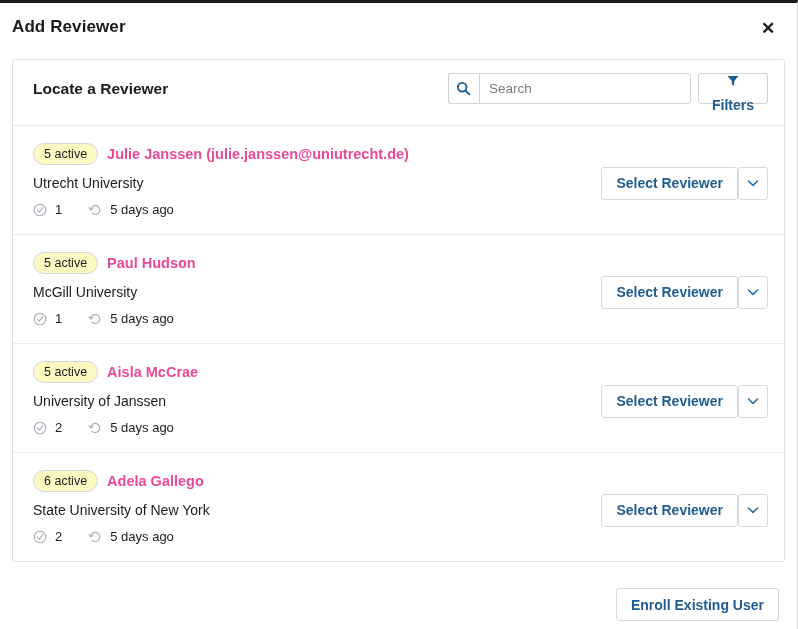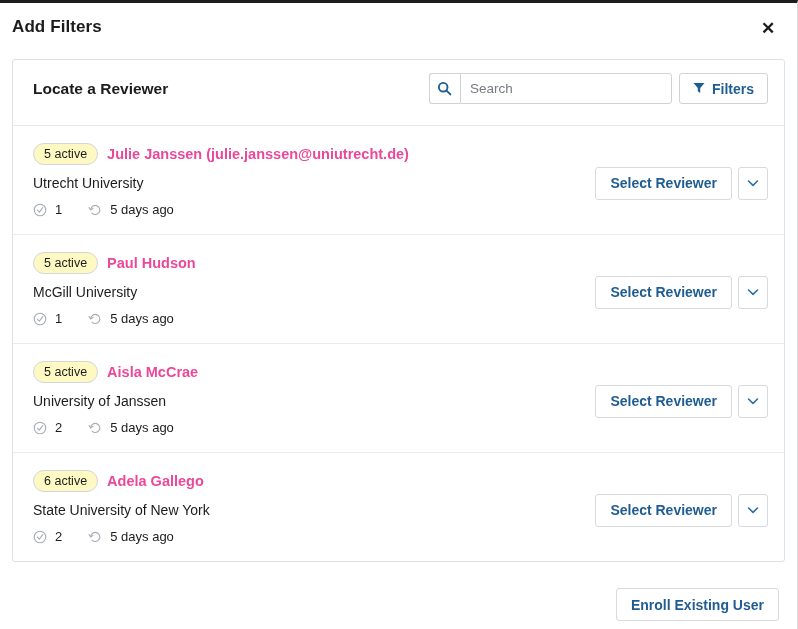--- a/index.html
+++ b/index.html
@@ -115,20 +115,21 @@
     gap: 7px;
     padding: 0 13px;
     border: 1px solid #cfd3d8;
     border-radius: 3px;
     background: #ffffff;
     color: #1f5c91;
     font-size: 14px;
     font-weight: bold;
     cursor: pointer;
     font-family: "Liberation Sans", sans-serif;
+    flex-direction: column;
   }
 
   
   .rows { padding: 0; }
   .row {
     display: flex;
     align-items: flex-start;
     justify-content: space-between;
     padding: 17px 16px 17px 20px;
     border-bottom: 1px solid #e9ebed;
@@ -177,21 +178,20 @@
     display: flex;
     align-items: center;
     gap: 8px;
   }
   .meta-item svg { display: block; }
 
   .row-right {
     flex: 0 0 auto;
     display: flex;
     align-items: flex-start;
-    gap: 6px;
     align-self: center;
     padding-top: 6px;
     padding-left: 7px;
   }
   .select-btn {
     height: 33px;
     padding: 0 14px;
     border: 1px solid #d6d9dd;
     border-radius: 3px;
     background: #ffffff;
@@ -236,21 +236,21 @@
     font-family: "Liberation Sans", sans-serif;
     white-space: nowrap;
   }
 </style>
 </head>
 <body>
 
 <div id="app">
 
   <div class="modal-header">
-    <span class="modal-title">Add Filters</span>
+    <span class="modal-title">Add Reviewer</span>
     <button class="close-btn">✕</button>
   </div>
 
   <div class="card">
 
     <div class="card-head">
       <span class="card-head-title">Locate a Reviewer</span>
 
       <div class="head-tools">
         <div class="search-wrap">

